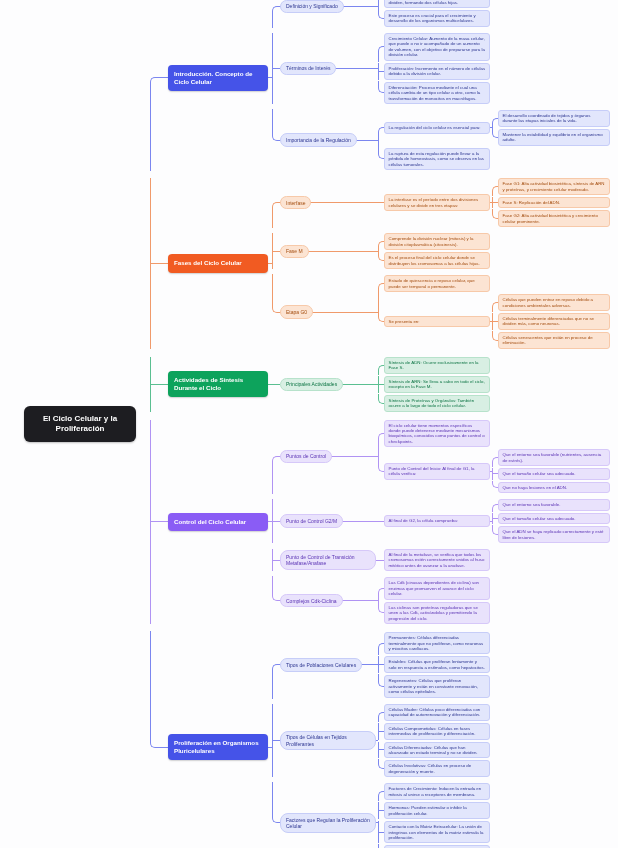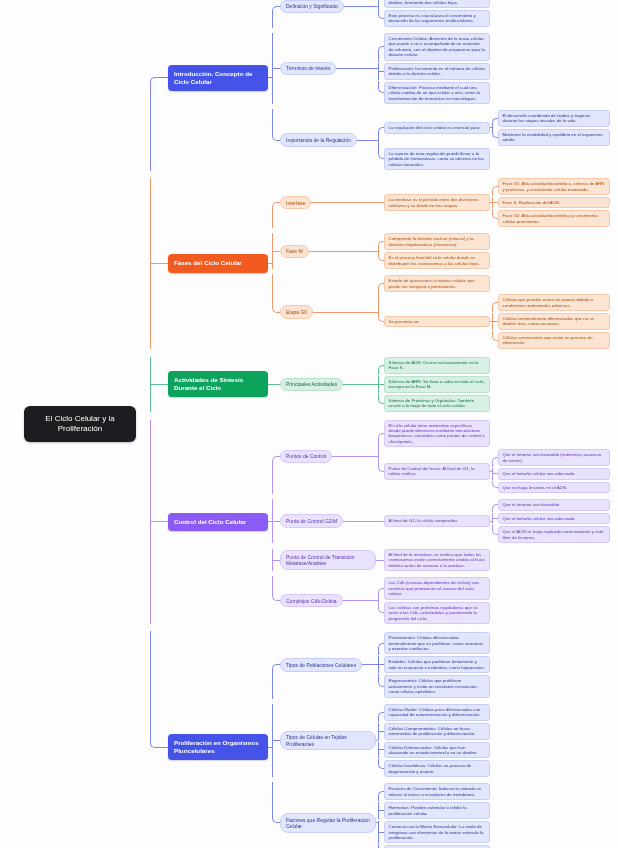--- a/index.html
+++ b/index.html
@@ -35,21 +35,21 @@
     border-bottom:1px solid var(--line);border-left:1px solid var(--line);
     border-bottom-left-radius:5px;top:auto;bottom:calc(50% - 0.5px);border-top:none;}
   .child:last-child::after{display:none;}
   .child:only-child::before{display:none;}
   .child:only-child::after{display:flex;content:"";}
   .g1{--ml:14px;gap:8px;}  .g1>.child{--pl:18px;}
   .g2{--ml:4px;gap:6px;}   .g2>.child{--pl:8px;}
   .g3{--ml:2px;gap:2px;}   .g3>.child{--pl:6px;}
   .g1::before{display:none;}
   .node{box-sizing:border-box;position:relative;z-index:1;}
-  .n0{background:#1d1d21;color:#fff;border-radius:6px;font-weight:normal;font-size:8px;
+  .n0{background:#1d1d21;color:#fff;border-radius:6px;font-weight:bold;font-size:8px;
     line-height:1.3;padding:8px 6px;text-align:center;width:100%;
     box-shadow:0 1px 2px rgba(0,0,0,.25);}
   .n1{background:var(--solid);color:#fff;border-radius:4px;font-weight:bold;font-size:6.2px;
     line-height:1.3;padding:5px 6px;width:100%;box-shadow:0 1px 1.5px rgba(0,0,0,.18);}
   .n2{background:var(--light);color:var(--txt);border:1px solid var(--bd);
     border-radius:8px;font-size:5px;line-height:1.25;padding:2.5px 5px;
     width:fit-content;max-width:100%;}
   .n3,.n4{background:var(--light);color:var(--txt);border:1px solid var(--bd);
     border-radius:3px;font-size:4.4px;line-height:1.24;padding:2px 3.5px;width:100%;}
 </style>

